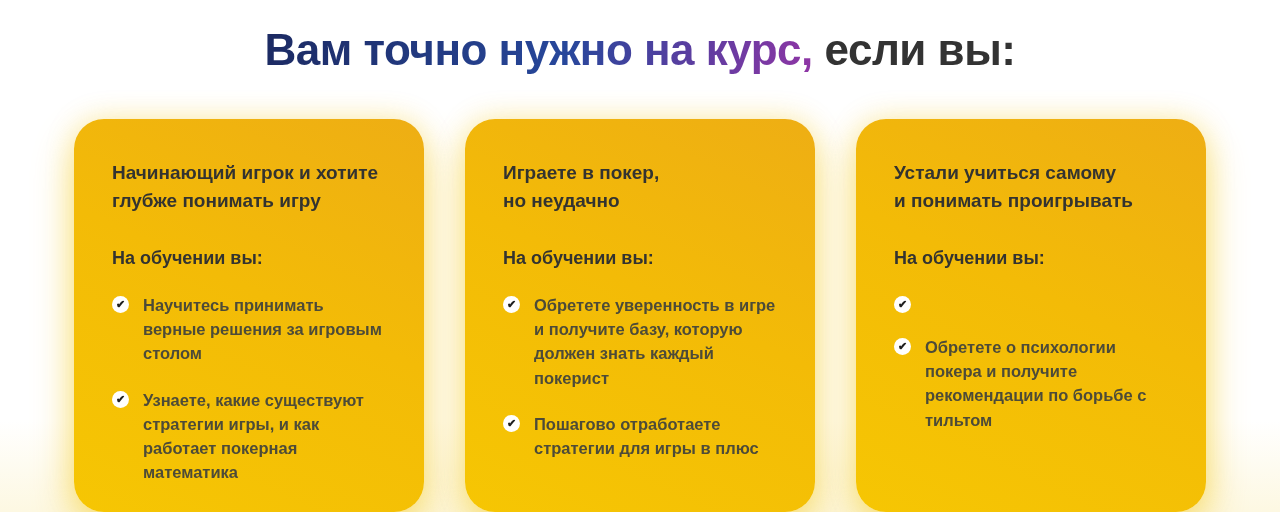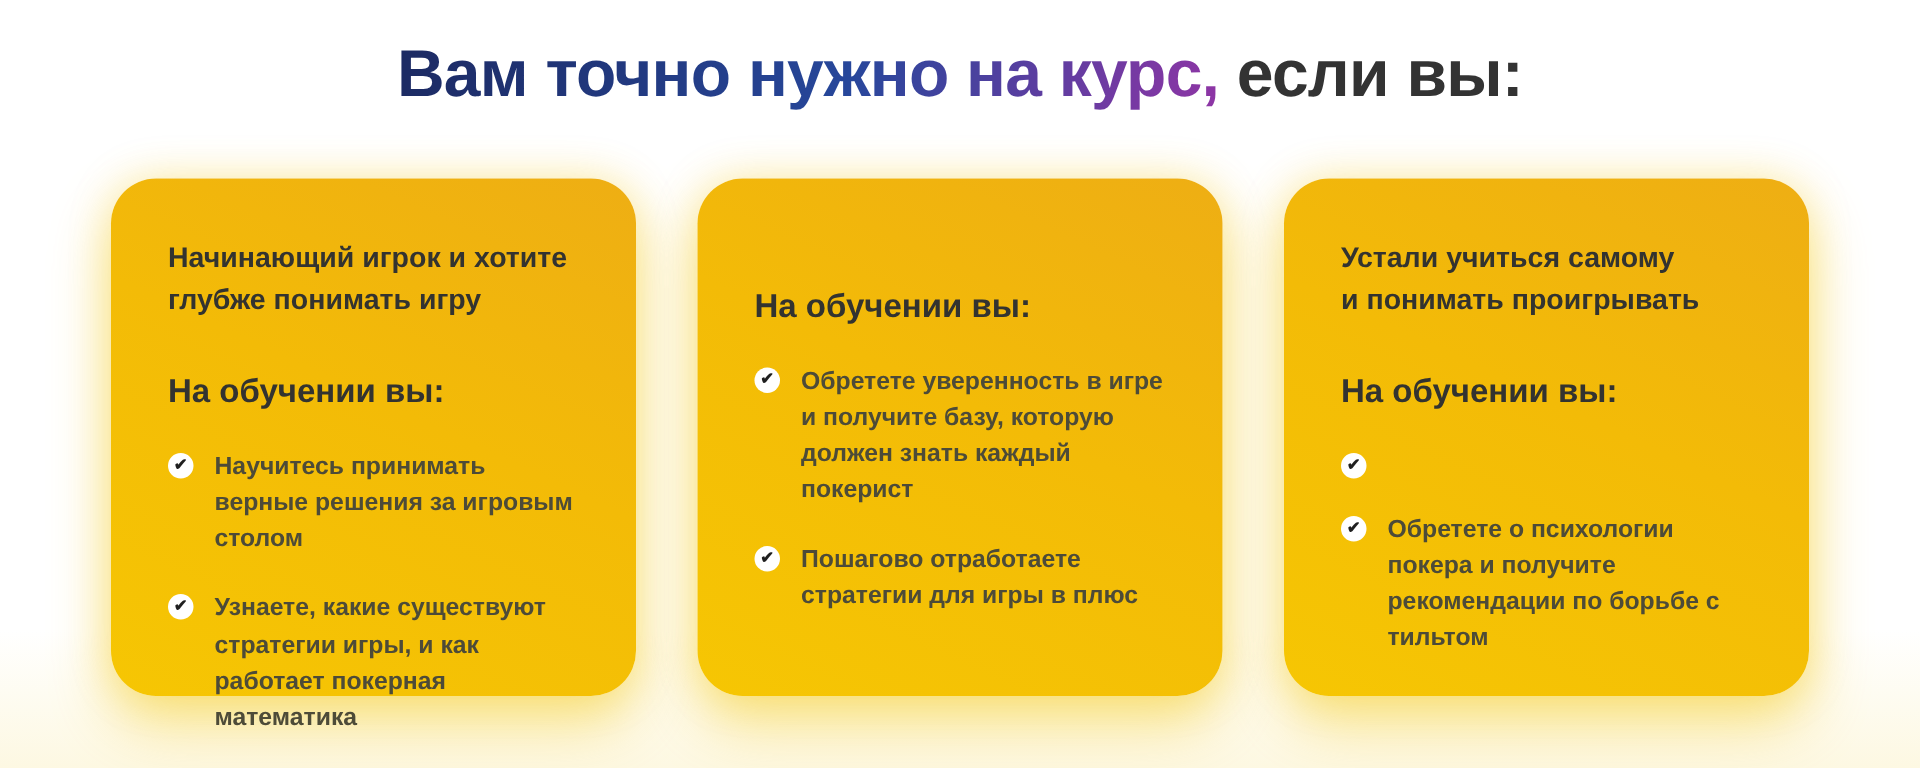--- a/index.html
+++ b/index.html
@@ -36,37 +36,37 @@
   }
   .cards {
     display: flex;
     justify-content: center;
     gap: 41px;
     margin-top: 42px;
   }
   .card {
     box-sizing: border-box;
     width: 350px;
-    height: 345px;
+    height: 393px;
     border-radius: 30px;
     padding: 40px 34px 0 38px;
     background: linear-gradient(205deg, #eeae14 0%, #f3bb07 45%, #f6c603 100%);
     box-shadow: 0 18px 40px rgba(244, 197, 0, 0.45), 0 0 28px rgba(244, 197, 0, 0.25);
   }
   .card h2 {
     margin: 0;
     font-size: 19px;
     line-height: 1.5;
     font-weight: 700;
     color: #333330;
     white-space: pre-line;
   }
   .card h3 {
     margin: 30px 0 0 0;
-    font-size: 22px;
+    font-size: 18px;
     line-height: 1.4;
     font-weight: 700;
     color: #333330;
   }
   .card ul {
     list-style: none;
     margin: 22px 0 0 0;
     padding: 0;
   }
   .card li {
@@ -114,20 +114,22 @@
           <span class="item-text">Научитесь принимать верные решения за игровым столом</span>
         </li>
         <li>
           <span class="check">✔</span>
           <span class="item-text">Узнаете, какие существуют стратегии игры, и как работает покерная математика</span>
         </li>
       </ul>
     </article>
 
     <article class="card">
+      <h2>Играете в покер,
+но неудачно</h2>
       <h3>На обучении вы:</h3>
       <ul>
         <li>
           <span class="check">✔</span>
           <span class="item-text">Обретете уверенность в игре и получите базу, которую должен знать каждый покерист</span>
         </li>
         <li>
           <span class="check">✔</span>
           <span class="item-text">Пошагово отработаете стратегии для игры в плюс</span>
         </li>

